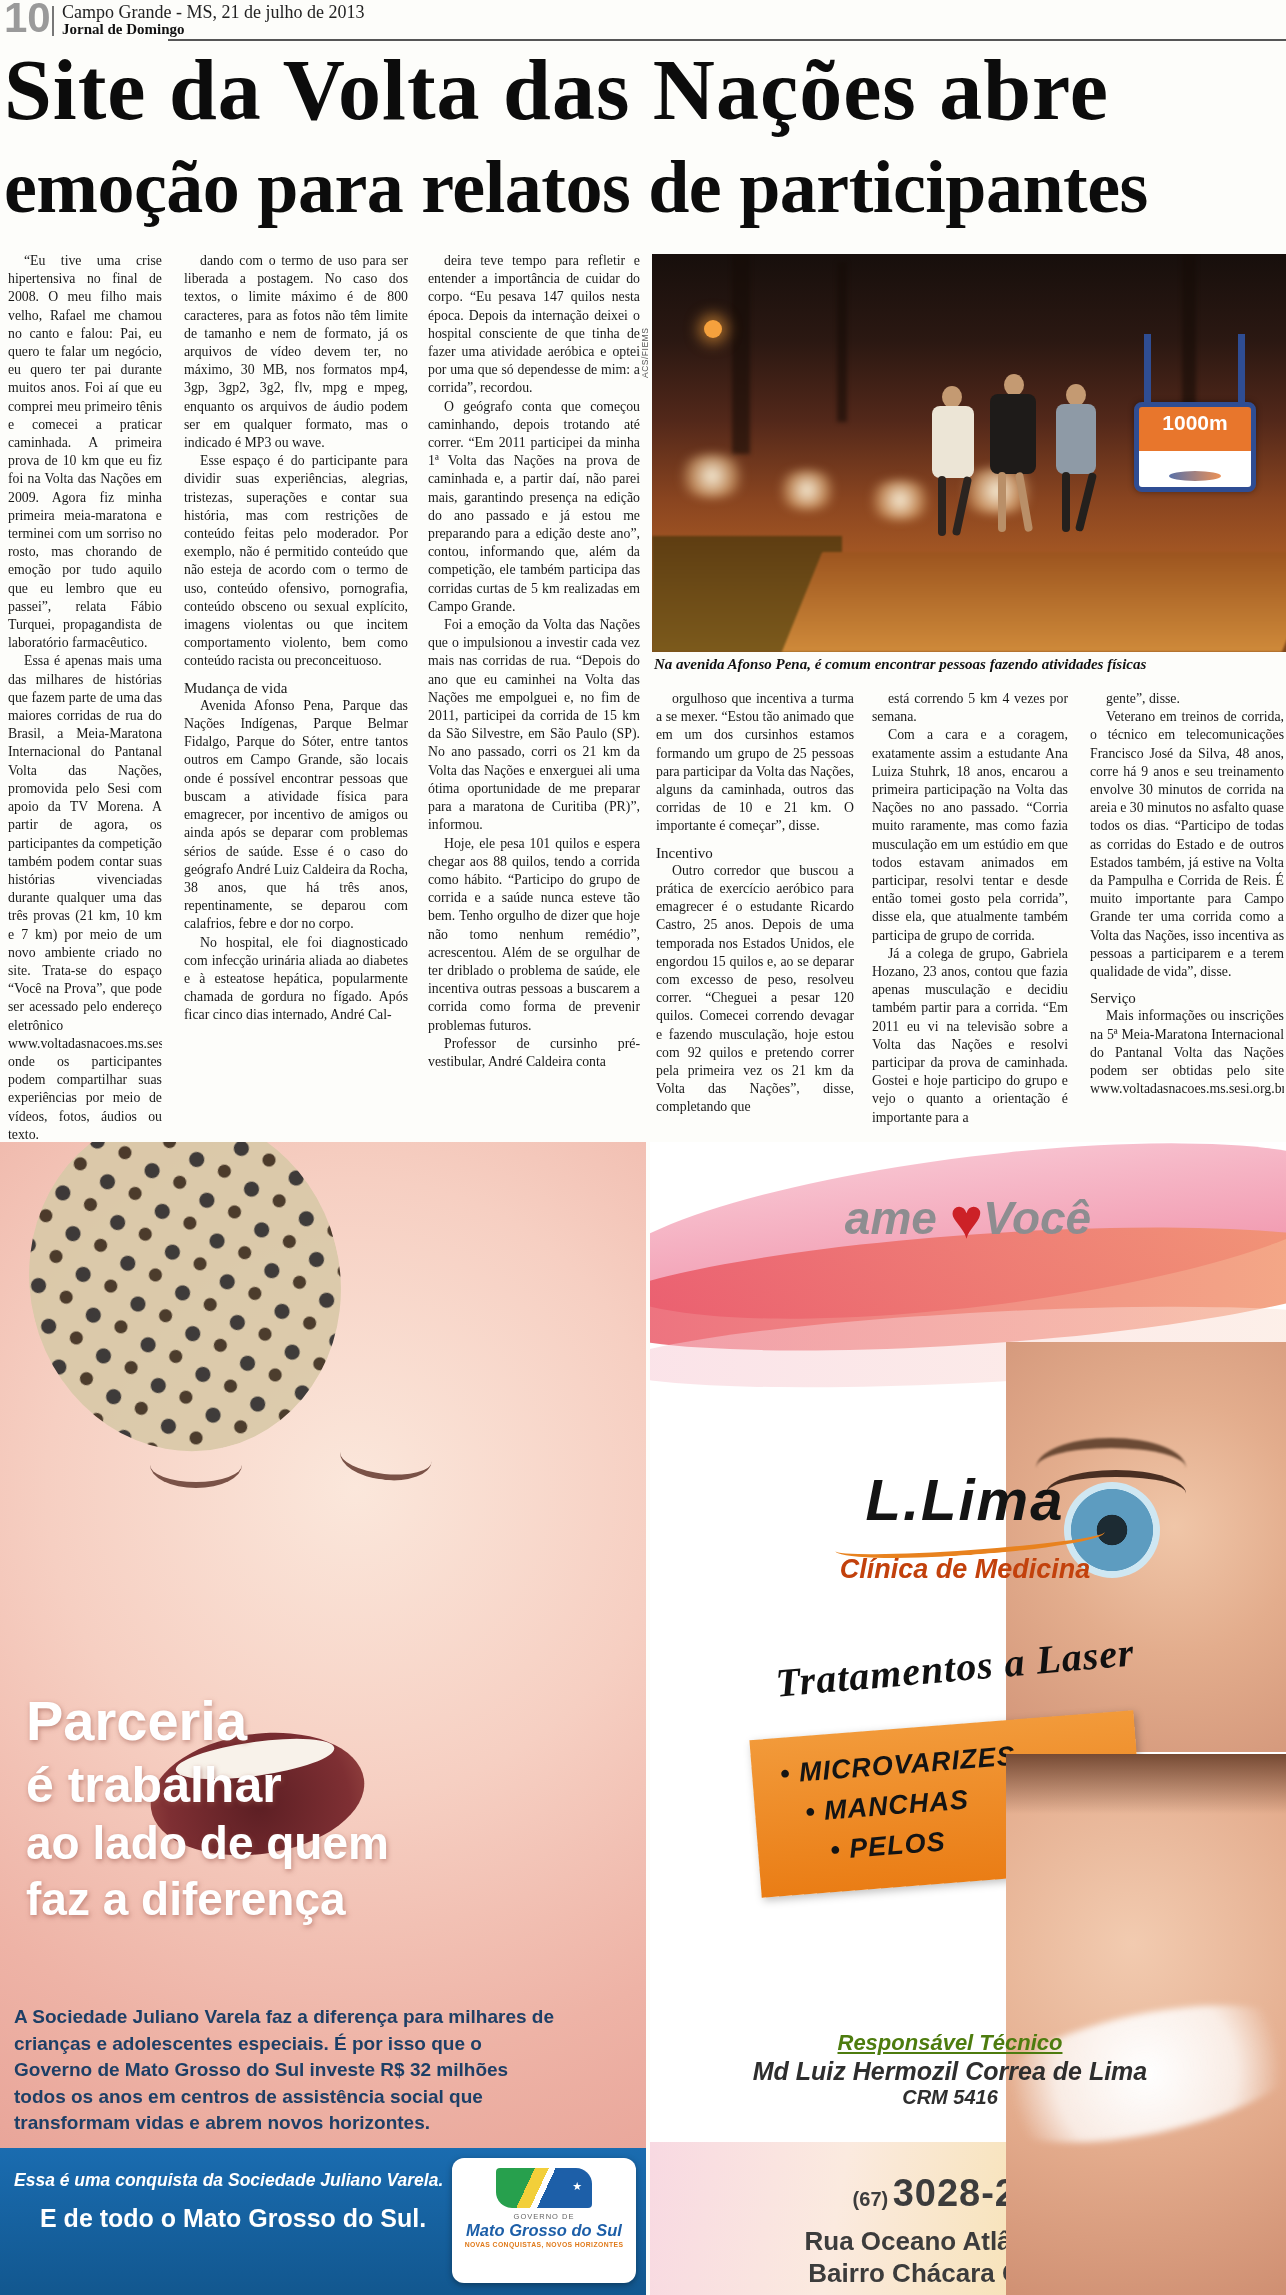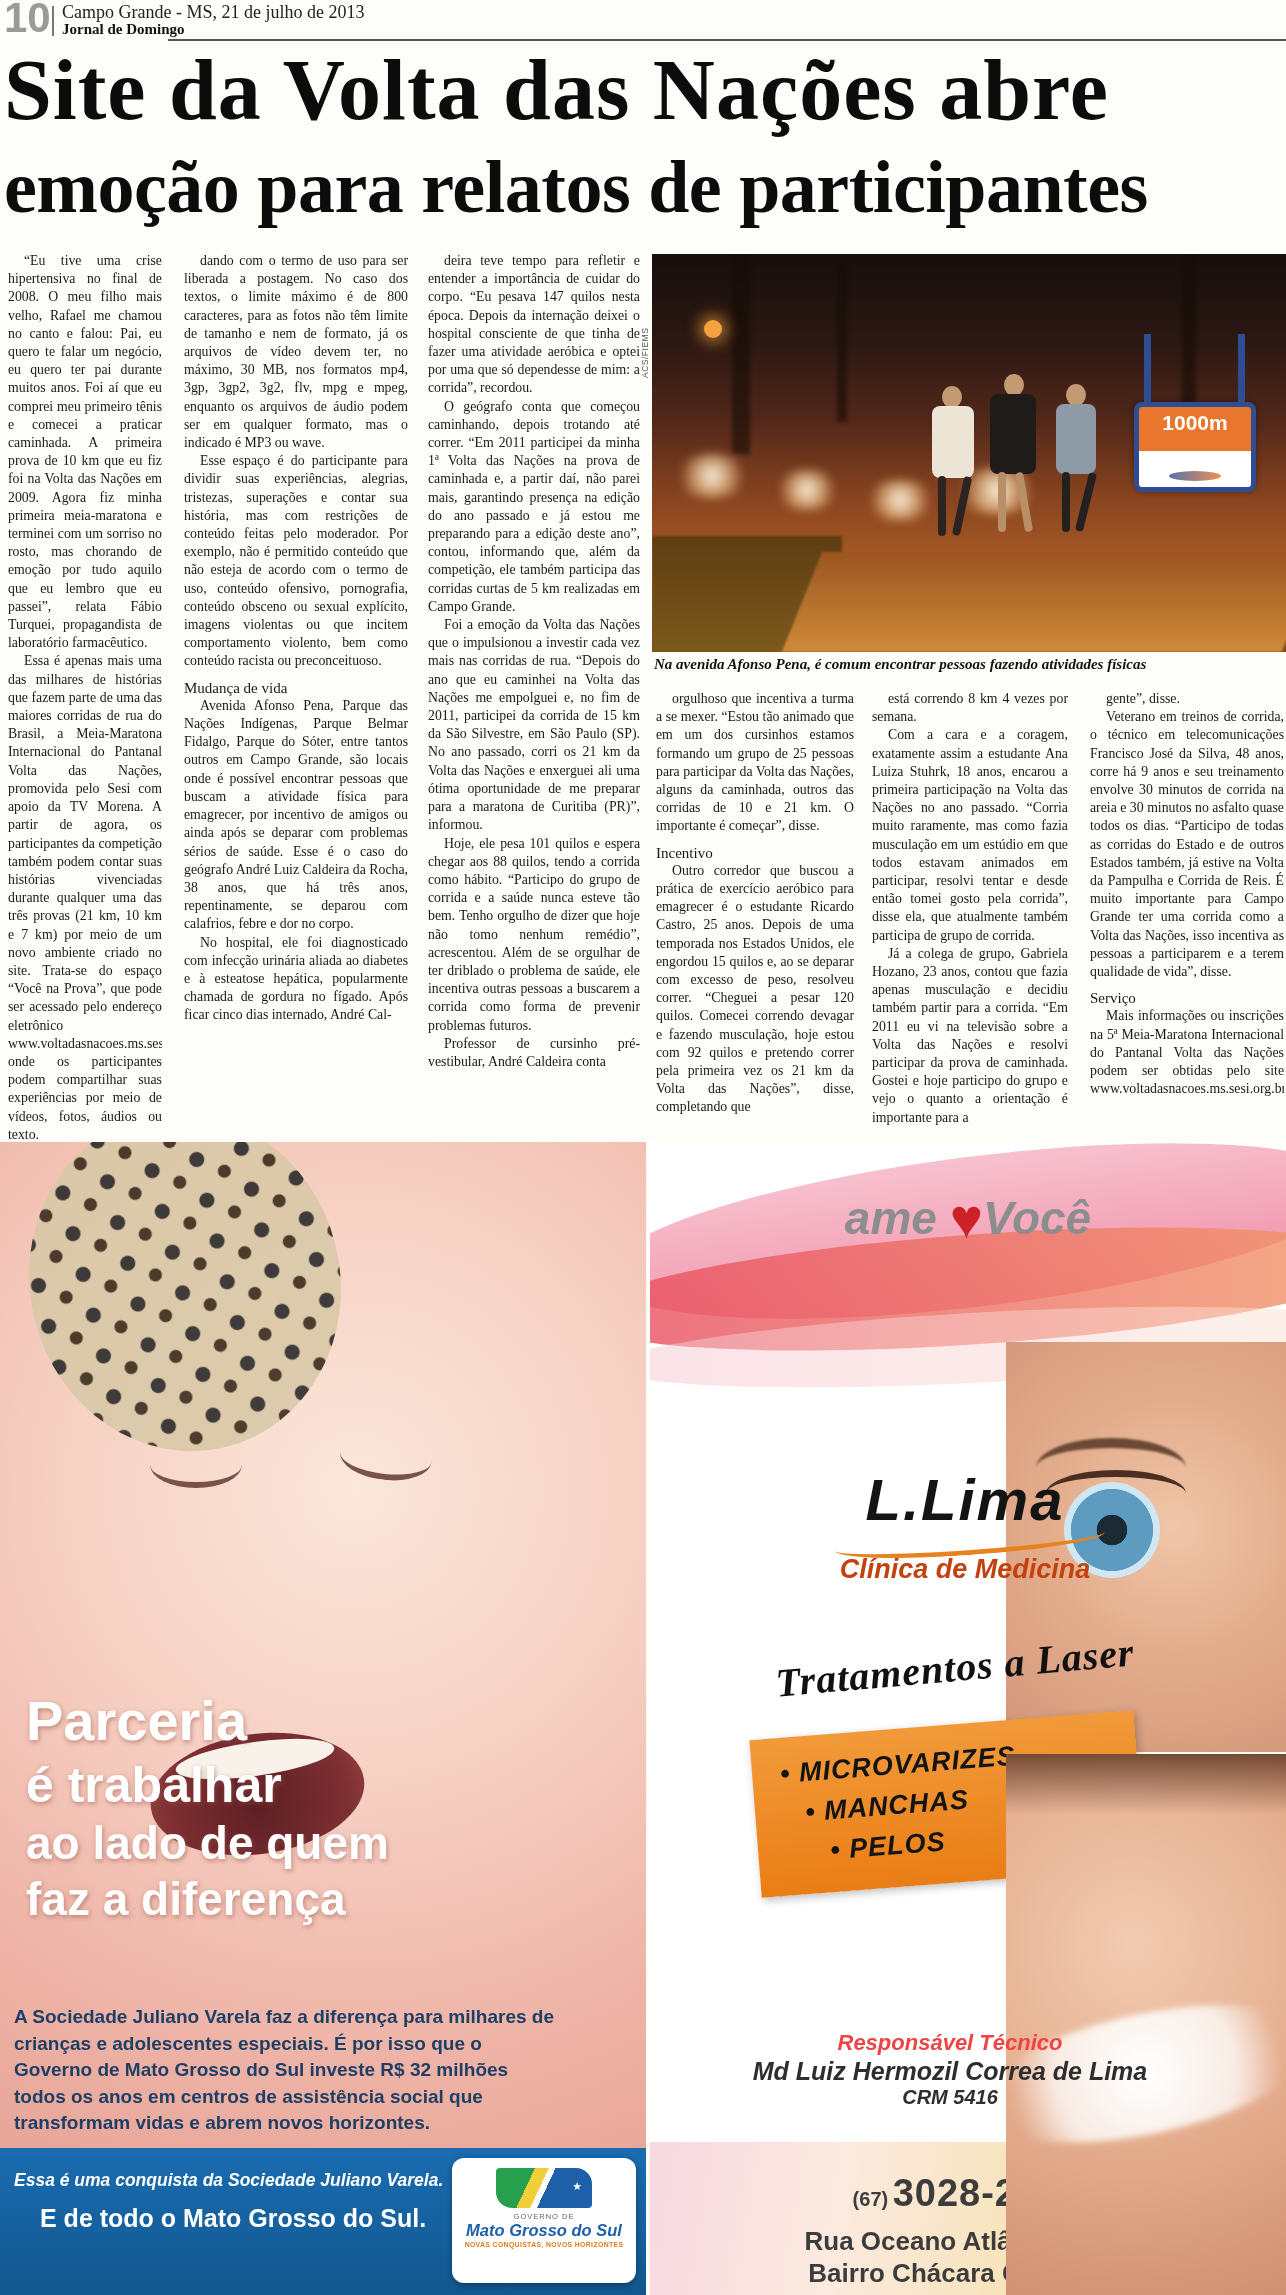--- a/index.html
+++ b/index.html
@@ -120,21 +120,21 @@
                font-family:"Liberation Serif",serif;font-style:italic;font-weight:bold;
                font-size:40px;color:#111;letter-spacing:1px;}
   .treat-box{position:absolute;left:105px;top:583px;width:385px;height:158px;padding:16px 0 0 28px;
              box-sizing:border-box;transform:rotate(-4.5deg);
              background:linear-gradient(180deg,#f29a3a,#ea7d15);box-shadow:2px 3px 8px rgba(0,0,0,.25);}
   .treat{font-weight:bold;font-style:italic;font-size:27px;color:#141414;letter-spacing:1px;line-height:40px;}
   .treat:nth-child(2){margin-left:22px;}
   .treat:nth-child(3){margin-left:44px;}
   .treat::before{content:"• ";}
   .resp{position:absolute;left:40px;top:888px;width:520px;text-align:center;z-index:2;}
-  .resp-label{font-style:italic;font-weight:bold;font-size:22px;color:#ef4444;}
+  .resp-label{font-style:italic;font-weight:bold;font-size:22px;color:#4d7c0f;text-decoration:underline;}
   .resp-name{font-style:italic;font-weight:bold;font-size:25px;color:#2e2e2e;line-height:30px;}
   .resp-crm{font-style:italic;font-weight:bold;font-size:20px;color:#2e2e2e;}
   .bottom-band{position:absolute;left:0;top:1000px;width:636px;height:153px;
                background:linear-gradient(100deg,#f8d9e2 0%,#fbeadf 30%,#f7e3b8 60%,#f3d98f 100%);}
   .phone{position:absolute;left:0;top:30px;width:636px;text-align:center;color:#3c3c3c;}
   .phone .ddd{font-weight:bold;font-size:20px;}
   .phone .num{font-weight:bold;font-size:38px;letter-spacing:1px;}
   .addr{position:absolute;left:0;width:636px;text-align:center;font-weight:bold;font-size:26px;color:#3c3c3c;}
   .face-bottom{position:absolute;left:356px;top:612px;width:280px;height:541px;
                background:radial-gradient(circle at 45% 35%,#f2cbb0 0%,#e3ab8c 55%,#cf8f72 100%);}
@@ -177,21 +177,21 @@
       <p class="bp">Foi a emoção da Volta das Nações que o impulsionou a investir cada vez mais nas corridas de rua. “Depois do ano que eu caminhei na Volta das Nações me empolguei e, no fim de 2011, participei da corrida de 15 km da São Silvestre, em São Paulo (SP). No ano passado, corri os 21 km da Volta das Nações e enxerguei ali uma ótima oportunidade de me preparar para a maratona de Curitiba (PR)”, informou.</p>
       <p class="bp">Hoje, ele pesa 101 quilos e espera chegar aos 88 quilos, tendo a corrida como hábito. “Participo do grupo de corrida e a saúde nunca esteve tão bem. Tenho orgulho de dizer que hoje não tomo nenhum remédio”, acrescentou. Além de se orgulhar de ter driblado o problema de saúde, ele incentiva outras pessoas a buscarem a corrida como forma de prevenir problemas futuros.</p>
       <p class="bp">Professor de cursinho pré-vestibular, André Caldeira conta</p>
     </div>
   <div id="col4" class="col">
       <p class="bp">orgulhoso que incentiva a turma a se mexer. “Estou tão animado que em um dos cursinhos estamos formando um grupo de 25 pessoas para participar da Volta das Nações, alguns da caminhada, outros das corridas de 10 e 21 km. O importante é começar”, disse.</p>
       <h3 class="sh">Incentivo</h3>
       <p class="bp">Outro corredor que buscou a prática de exercício aeróbico para emagrecer é o estudante Ricardo Castro, 25 anos. Depois de uma temporada nos Estados Unidos, ele engordou 15 quilos e, ao se deparar com excesso de peso, resolveu correr. “Cheguei a pesar 120 quilos. Comecei correndo devagar e fazendo musculação, hoje estou com 92 quilos e pretendo correr pela primeira vez os 21 km da Volta das Nações”, disse, completando que</p>
     </div>
   <div id="col5" class="col">
-      <p class="bp">está correndo 8 km 4 vezes por semana.</p>
+      <p class="bp">está correndo 5 km 4 vezes por semana.</p>
       <p class="bp">Com a cara e a coragem, exatamente assim a estudante Ana Luiza Stuhrk, 18 anos, encarou a primeira participação na Volta das Nações no ano passado. “Corria muito raramente, mas como fazia musculação em um estúdio em que todos estavam animados em participar, resolvi tentar e desde então tomei gosto pela corrida”, disse ela, que atualmente também participa de grupo de corrida.</p>
       <p class="bp">Já a colega de grupo, Gabriela Hozano, 23 anos, contou que fazia apenas musculação e decidiu também partir para a corrida. “Em 2011 eu vi na televisão sobre a Volta das Nações e resolvi participar da prova de caminhada. Gostei e hoje participo do grupo e vejo o quanto a orientação é importante para a</p>
     </div>
   <div id="col6" class="col">
       <p class="bp">gente”, disse.</p>
       <p class="bp">Veterano em treinos de corrida, o técnico em telecomunicações Francisco José da Silva, 48 anos, corre há 9 anos e seu treinamento envolve 30 minutos de corrida na areia e 30 minutos no asfalto quase todos os dias. “Participo de todas as corridas do Estado e de outros Estados também, já estive na Volta da Pampulha e Corrida de Reis. É muito importante para Campo Grande ter uma corrida como a Volta das Nações, isso incentiva as pessoas a participarem e a terem qualidade de vida”, disse.</p>
       <h3 class="sh">Serviço</h3>
       <p class="bp">Mais informações ou inscrições na 5ª Meia-Maratona Internacional do Pantanal Volta das Nações podem ser obtidas pelo site www.voltadasnacoes.ms.sesi.org.br.</p>
     </div>
 

